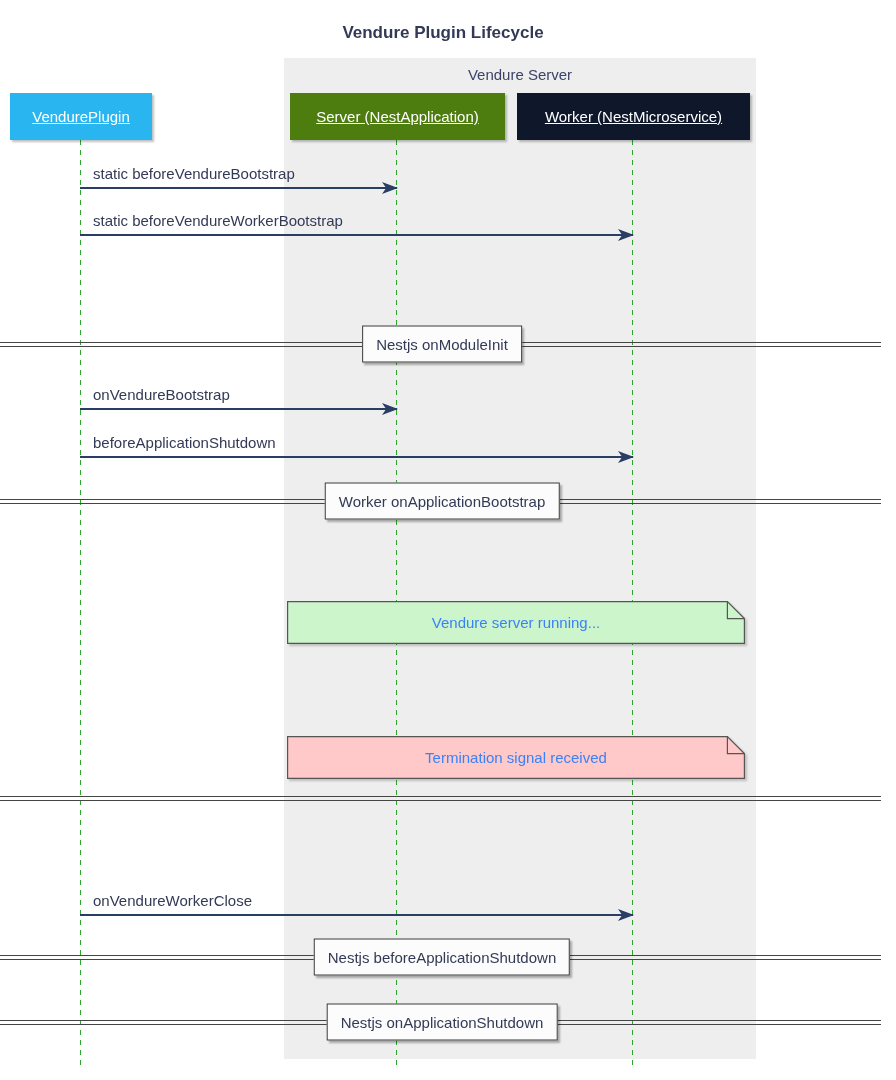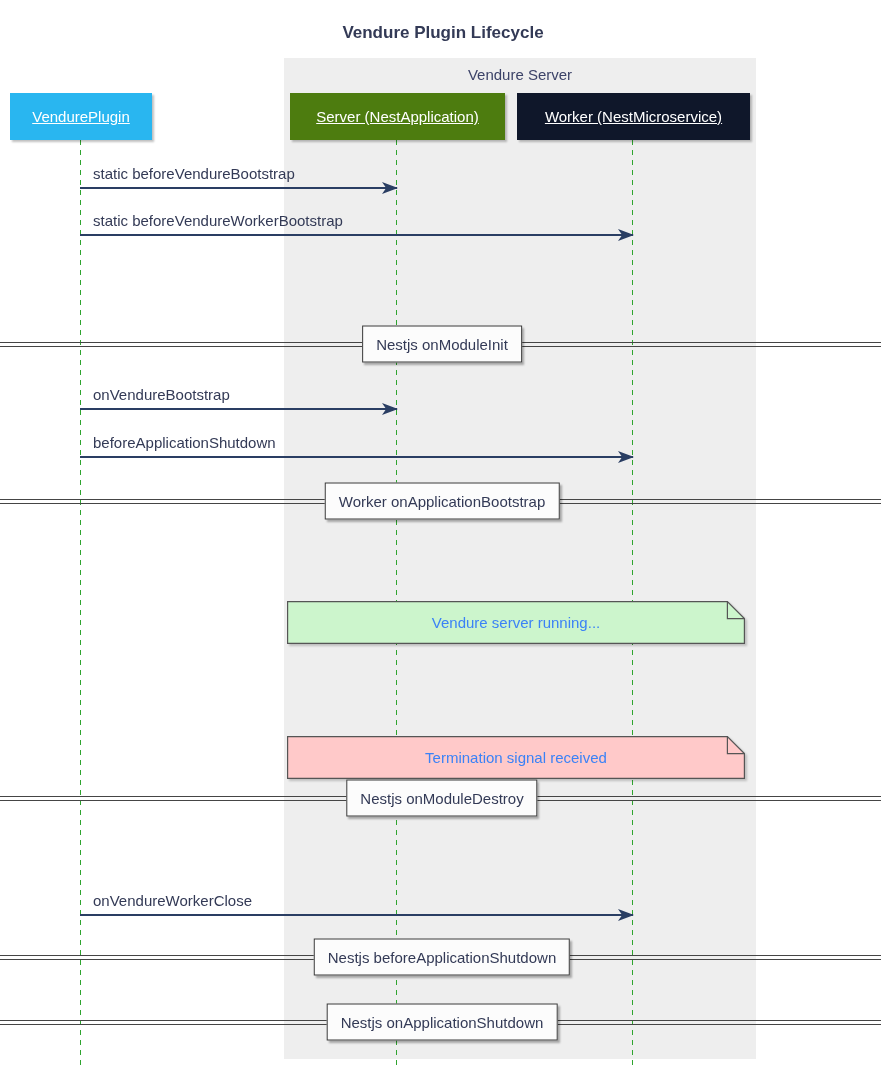--- a/index.html
+++ b/index.html
@@ -113,21 +113,20 @@
     <svg width="458" height="43" viewBox="0 0 458 43">
       <path class="note-body" d="M0.6,0.6 L440.4,0.6 L457.4,17.6 L457.4,42.4 L0.6,42.4 Z" fill="#ffc9c9"></path>
       <path class="note-fold" d="M440.4,0.6 L440.4,17.6 L457.4,17.6"></path>
     </svg>
     <span class="note-text">Termination signal received</span>
   </div>
 
   <div class="abs divider" style="top:777px;">
     <div class="divider-line l1"></div>
     <div class="divider-line l2"></div>
-    <div class="divider-box">Nestjs onModuleDestroy</div>
   </div>
 
 
   <div class="abs msg" style="left:80px;top:888px;width:553px;">
     <span class="msg-label">onVendureWorkerClose</span>
     <div class="msg-line"></div>
     <div class="msg-head"></div>
   </div>
 
   <div class="abs divider" style="top:936px;">

